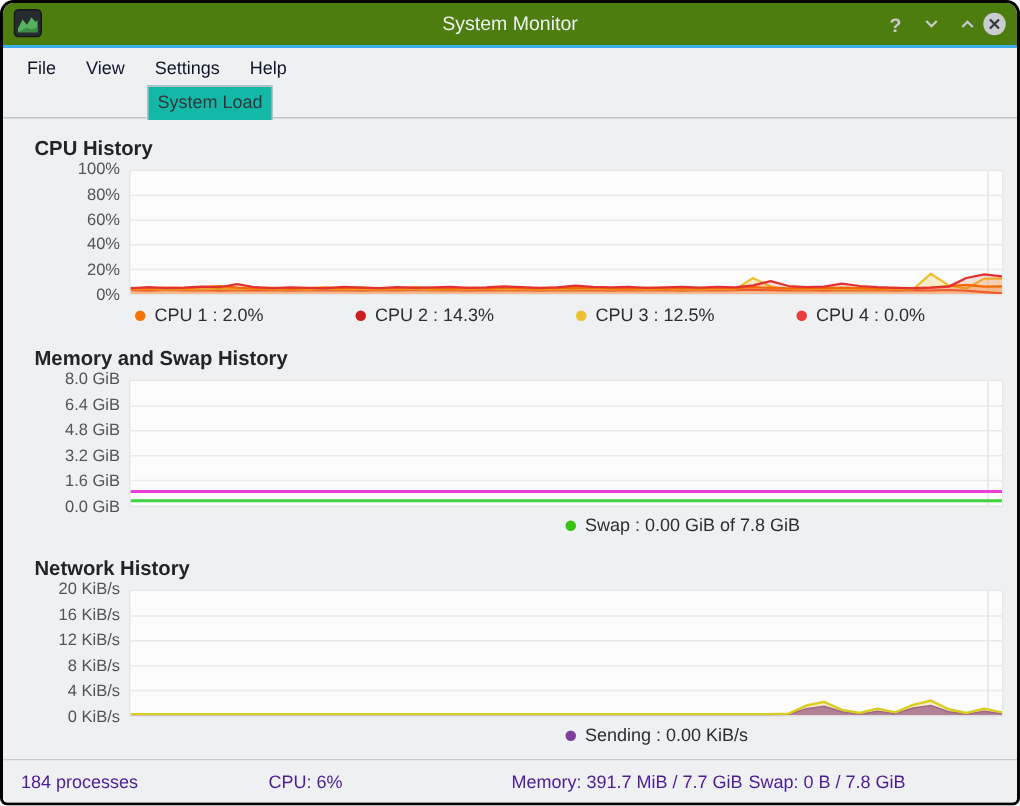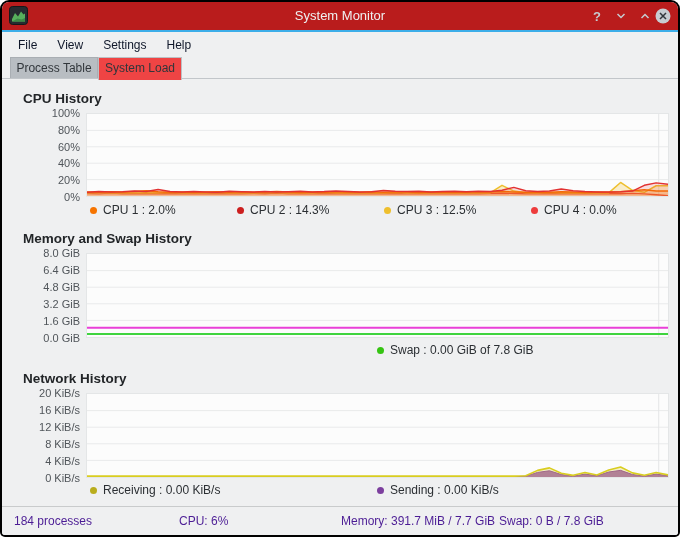--- a/index.html
+++ b/index.html
@@ -1,36 +1,36 @@
 <!DOCTYPE html>
 <html><head>
 <meta charset="utf-8">
 <style>
   html,body{margin:0;padding:0;background:#fff;font-family:"Liberation Sans",sans-serif;}
   .screen{position:relative;width:680px;height:537px;background:#000;border-radius:9px 9px 5px 5px;overflow:hidden;}
   .inner{position:absolute;left:2px;top:2px;right:2px;bottom:2px;background:#eff0f1;border-radius:7px 7px 3px 3px;overflow:hidden;}
 
   
-  .titlebar{position:absolute;left:0;top:0;width:100%;height:28px;background:#b91c1c;}
+  .titlebar{position:absolute;left:0;top:0;width:100%;height:28px;background:#4d7c0f;}
   .titlebar .title{position:absolute;left:0;right:0;top:6px;text-align:center;font-size:13px;color:#eff0f1;}
   .accentline{position:absolute;left:0;top:28px;width:100%;height:2px;background:#3daee9;}
   .appicon{position:absolute;left:7px;top:4px;width:19px;height:19px;}
   .wctrl{position:absolute;top:5px;width:18px;height:18px;display:flex;align-items:center;justify-content:center;cursor:default;}
   .wctrl.help{color:#c6cbd0;font-size:13px;font-weight:bold;}
 
   
   .menubar{position:absolute;left:0;top:30px;width:100%;height:25px;display:flex;align-items:center;padding-left:6px;box-sizing:border-box;}
   .menu-item{padding:0 10px;font-size:12px;color:#0f172a;line-height:24px;}
 
   
   .tabbar{position:absolute;left:0;top:55px;width:100%;height:23px;}
   .tabbar .baseline{position:absolute;left:0;top:21px;width:100%;height:1px;background:#c2c6ca;}
   .tab{position:absolute;top:0;height:21px;line-height:21px;font-size:12px;color:#31363b;text-align:center;box-sizing:border-box;}
   .tab.inactive{left:8px;width:88px;background:#b8bdc2;border:1px solid #a9aeb3;border-bottom:none;}
-  .tab.active{left:96px;width:84px;height:23px;background:#ef4444;border:1px solid #bcc0c4;border-bottom:none;z-index:2;}
+  .tab.active{left:96px;width:84px;height:23px;background:#14b8a6;border:1px solid #bcc0c4;border-bottom:none;z-index:2;}
 
   
   .chart-title{position:absolute;left:21px;margin:0;font-size:13.5px;font-weight:bold;color:#222528;}
   .yticks{position:absolute;left:0;width:78px;}
   .ytick{position:absolute;right:0;transform:translateY(-50%);font-size:11px;color:#50555a;white-space:nowrap;}
   .plot{position:absolute;left:84px;width:583px;background:#fcfcfc;border:1px solid #e4e6e7;box-sizing:border-box;overflow:hidden;}
   .legend{position:absolute;left:88px;width:580px;height:15px;}
   .legend-item{position:absolute;top:0;display:flex;align-items:center;font-size:12px;color:#2b2f33;white-space:nowrap;}
   .legend-dot{width:7px;height:7px;border-radius:50%;margin-right:6px;flex:none;}
 
@@ -77,21 +77,20 @@
 
     <div class="menubar" id="menubar">
         <span class="menu-item">File</span>
         <span class="menu-item">View</span>
         <span class="menu-item">Settings</span>
         <span class="menu-item">Help</span>
       </div>
 
     <div class="tabbar">
       <div class="baseline"></div>
-      <div class="tab inactive">Process Table</div>
       <div class="tab active">System Load</div>
     </div>
 
     <h2 class="chart-title" style="top:89px">CPU History</h2>
     <div class="yticks" style="top:111px;height:84px">
         <span class="ytick" style="top: 0%;">100%</span>
         <span class="ytick" style="top: 20%;">80%</span>
         <span class="ytick" style="top: 40%;">60%</span>
         <span class="ytick" style="top: 60%;">40%</span>
         <span class="ytick" style="top: 80%;">20%</span>
@@ -175,24 +174,20 @@
           <line x1="0" x2="100" y1="60" y2="60" stroke="#e9eaeb" stroke-width="1" vector-effect="non-scaling-stroke"></line>
           <line x1="0" x2="100" y1="80" y2="80" stroke="#e9eaeb" stroke-width="1" vector-effect="non-scaling-stroke"></line>
           <line x1="98.4" x2="98.4" y1="0" y2="100" stroke="#e4e5e6" stroke-width="1" vector-effect="non-scaling-stroke"></line>
           <polygon points="0.00,99.75 2.04,99.75 4.08,99.75 6.12,99.75 8.16,99.75 10.20,99.75 12.24,99.75 14.29,99.75 16.33,99.75 18.37,99.75 20.41,99.75 22.45,99.75 24.49,99.75 26.53,99.75 28.57,99.75 30.61,99.75 32.65,99.75 34.69,99.75 36.73,99.75 38.78,99.75 40.82,99.75 42.86,99.75 44.90,99.75 46.94,99.75 48.98,99.75 51.02,99.75 53.06,99.75 55.10,99.75 57.14,99.75 59.18,99.75 61.22,99.75 63.27,99.75 65.31,99.75 67.35,99.75 69.39,99.75 71.43,99.75 73.47,99.75 75.51,99.00 77.55,94.50 79.59,92.50 81.63,97.00 83.67,99.00 85.71,96.50 87.76,98.50 89.80,94.00 91.84,92.00 93.88,97.00 95.92,99.00 97.96,96.50 100.00,98.50 100,100 0,100" fill="#8e44ad" fill-opacity="0.8" stroke="none"></polygon>
           <polyline points="0.00,99.75 2.04,99.75 4.08,99.75 6.12,99.75 8.16,99.75 10.20,99.75 12.24,99.75 14.29,99.75 16.33,99.75 18.37,99.75 20.41,99.75 22.45,99.75 24.49,99.75 26.53,99.75 28.57,99.75 30.61,99.75 32.65,99.75 34.69,99.75 36.73,99.75 38.78,99.75 40.82,99.75 42.86,99.75 44.90,99.75 46.94,99.75 48.98,99.75 51.02,99.75 53.06,99.75 55.10,99.75 57.14,99.75 59.18,99.75 61.22,99.75 63.27,99.75 65.31,99.75 67.35,99.75 69.39,99.75 71.43,99.75 73.47,99.75 75.51,99.00 77.55,94.50 79.59,92.50 81.63,97.00 83.67,99.00 85.71,96.50 87.76,98.50 89.80,94.00 91.84,92.00 93.88,97.00 95.92,99.00 97.96,96.50 100.00,98.50" fill="none" stroke="#8e44ad" stroke-width="1" stroke-linejoin="round" stroke-linecap="round" vector-effect="non-scaling-stroke"></polyline>
           <polygon points="0.00,99.00 2.04,99.00 4.08,99.00 6.12,99.00 8.16,99.00 10.20,99.00 12.24,99.00 14.29,99.00 16.33,99.00 18.37,99.00 20.41,99.00 22.45,99.00 24.49,99.00 26.53,99.00 28.57,99.00 30.61,99.00 32.65,99.00 34.69,99.00 36.73,99.00 38.78,99.00 40.82,99.00 42.86,99.00 44.90,99.00 46.94,99.00 48.98,99.00 51.02,99.00 53.06,99.00 55.10,99.00 57.14,99.00 59.18,99.00 61.22,99.00 63.27,99.00 65.31,99.00 67.35,99.00 69.39,99.00 71.43,99.00 73.47,99.00 75.51,98.50 77.55,92.00 79.59,89.00 81.63,95.50 83.67,98.00 85.71,94.50 87.76,97.50 89.80,91.50 91.84,88.00 93.88,95.00 95.92,98.00 97.96,94.50 100.00,97.50 100,100 0,100" fill="#d9cd20" fill-opacity="0.25" stroke="none"></polygon>
           <polyline points="0.00,99.00 2.04,99.00 4.08,99.00 6.12,99.00 8.16,99.00 10.20,99.00 12.24,99.00 14.29,99.00 16.33,99.00 18.37,99.00 20.41,99.00 22.45,99.00 24.49,99.00 26.53,99.00 28.57,99.00 30.61,99.00 32.65,99.00 34.69,99.00 36.73,99.00 38.78,99.00 40.82,99.00 42.86,99.00 44.90,99.00 46.94,99.00 48.98,99.00 51.02,99.00 53.06,99.00 55.10,99.00 57.14,99.00 59.18,99.00 61.22,99.00 63.27,99.00 65.31,99.00 67.35,99.00 69.39,99.00 71.43,99.00 73.47,99.00 75.51,98.50 77.55,92.00 79.59,89.00 81.63,95.50 83.67,98.00 85.71,94.50 87.76,97.50 89.80,91.50 91.84,88.00 93.88,95.00 95.92,98.00 97.96,94.50 100.00,97.50" fill="none" stroke="#d9cd20" stroke-width="1.6" stroke-linejoin="round" stroke-linecap="round" vector-effect="non-scaling-stroke"></polyline>
         </svg>
       </div>
     <div class="legend" style="top:481px">
-        <span class="legend-item" style="left: 0px;">
-          <span class="legend-dot" style="background: rgb(185, 173, 29);"></span>
-          <span>Receiving : 0.00 KiB/s</span>
-        </span>
         <span class="legend-item" style="left: 287px;">
           <span class="legend-dot" style="background: rgb(124, 63, 158);"></span>
           <span>Sending : 0.00 KiB/s</span>
         </span>
       </div>
 
     <div class="statusline"></div>
     <div class="statusbar">
       <span class="status-item" style="left:12px">184 processes</span>
       <span class="status-item" style="left:177px">CPU: 6%</span>

